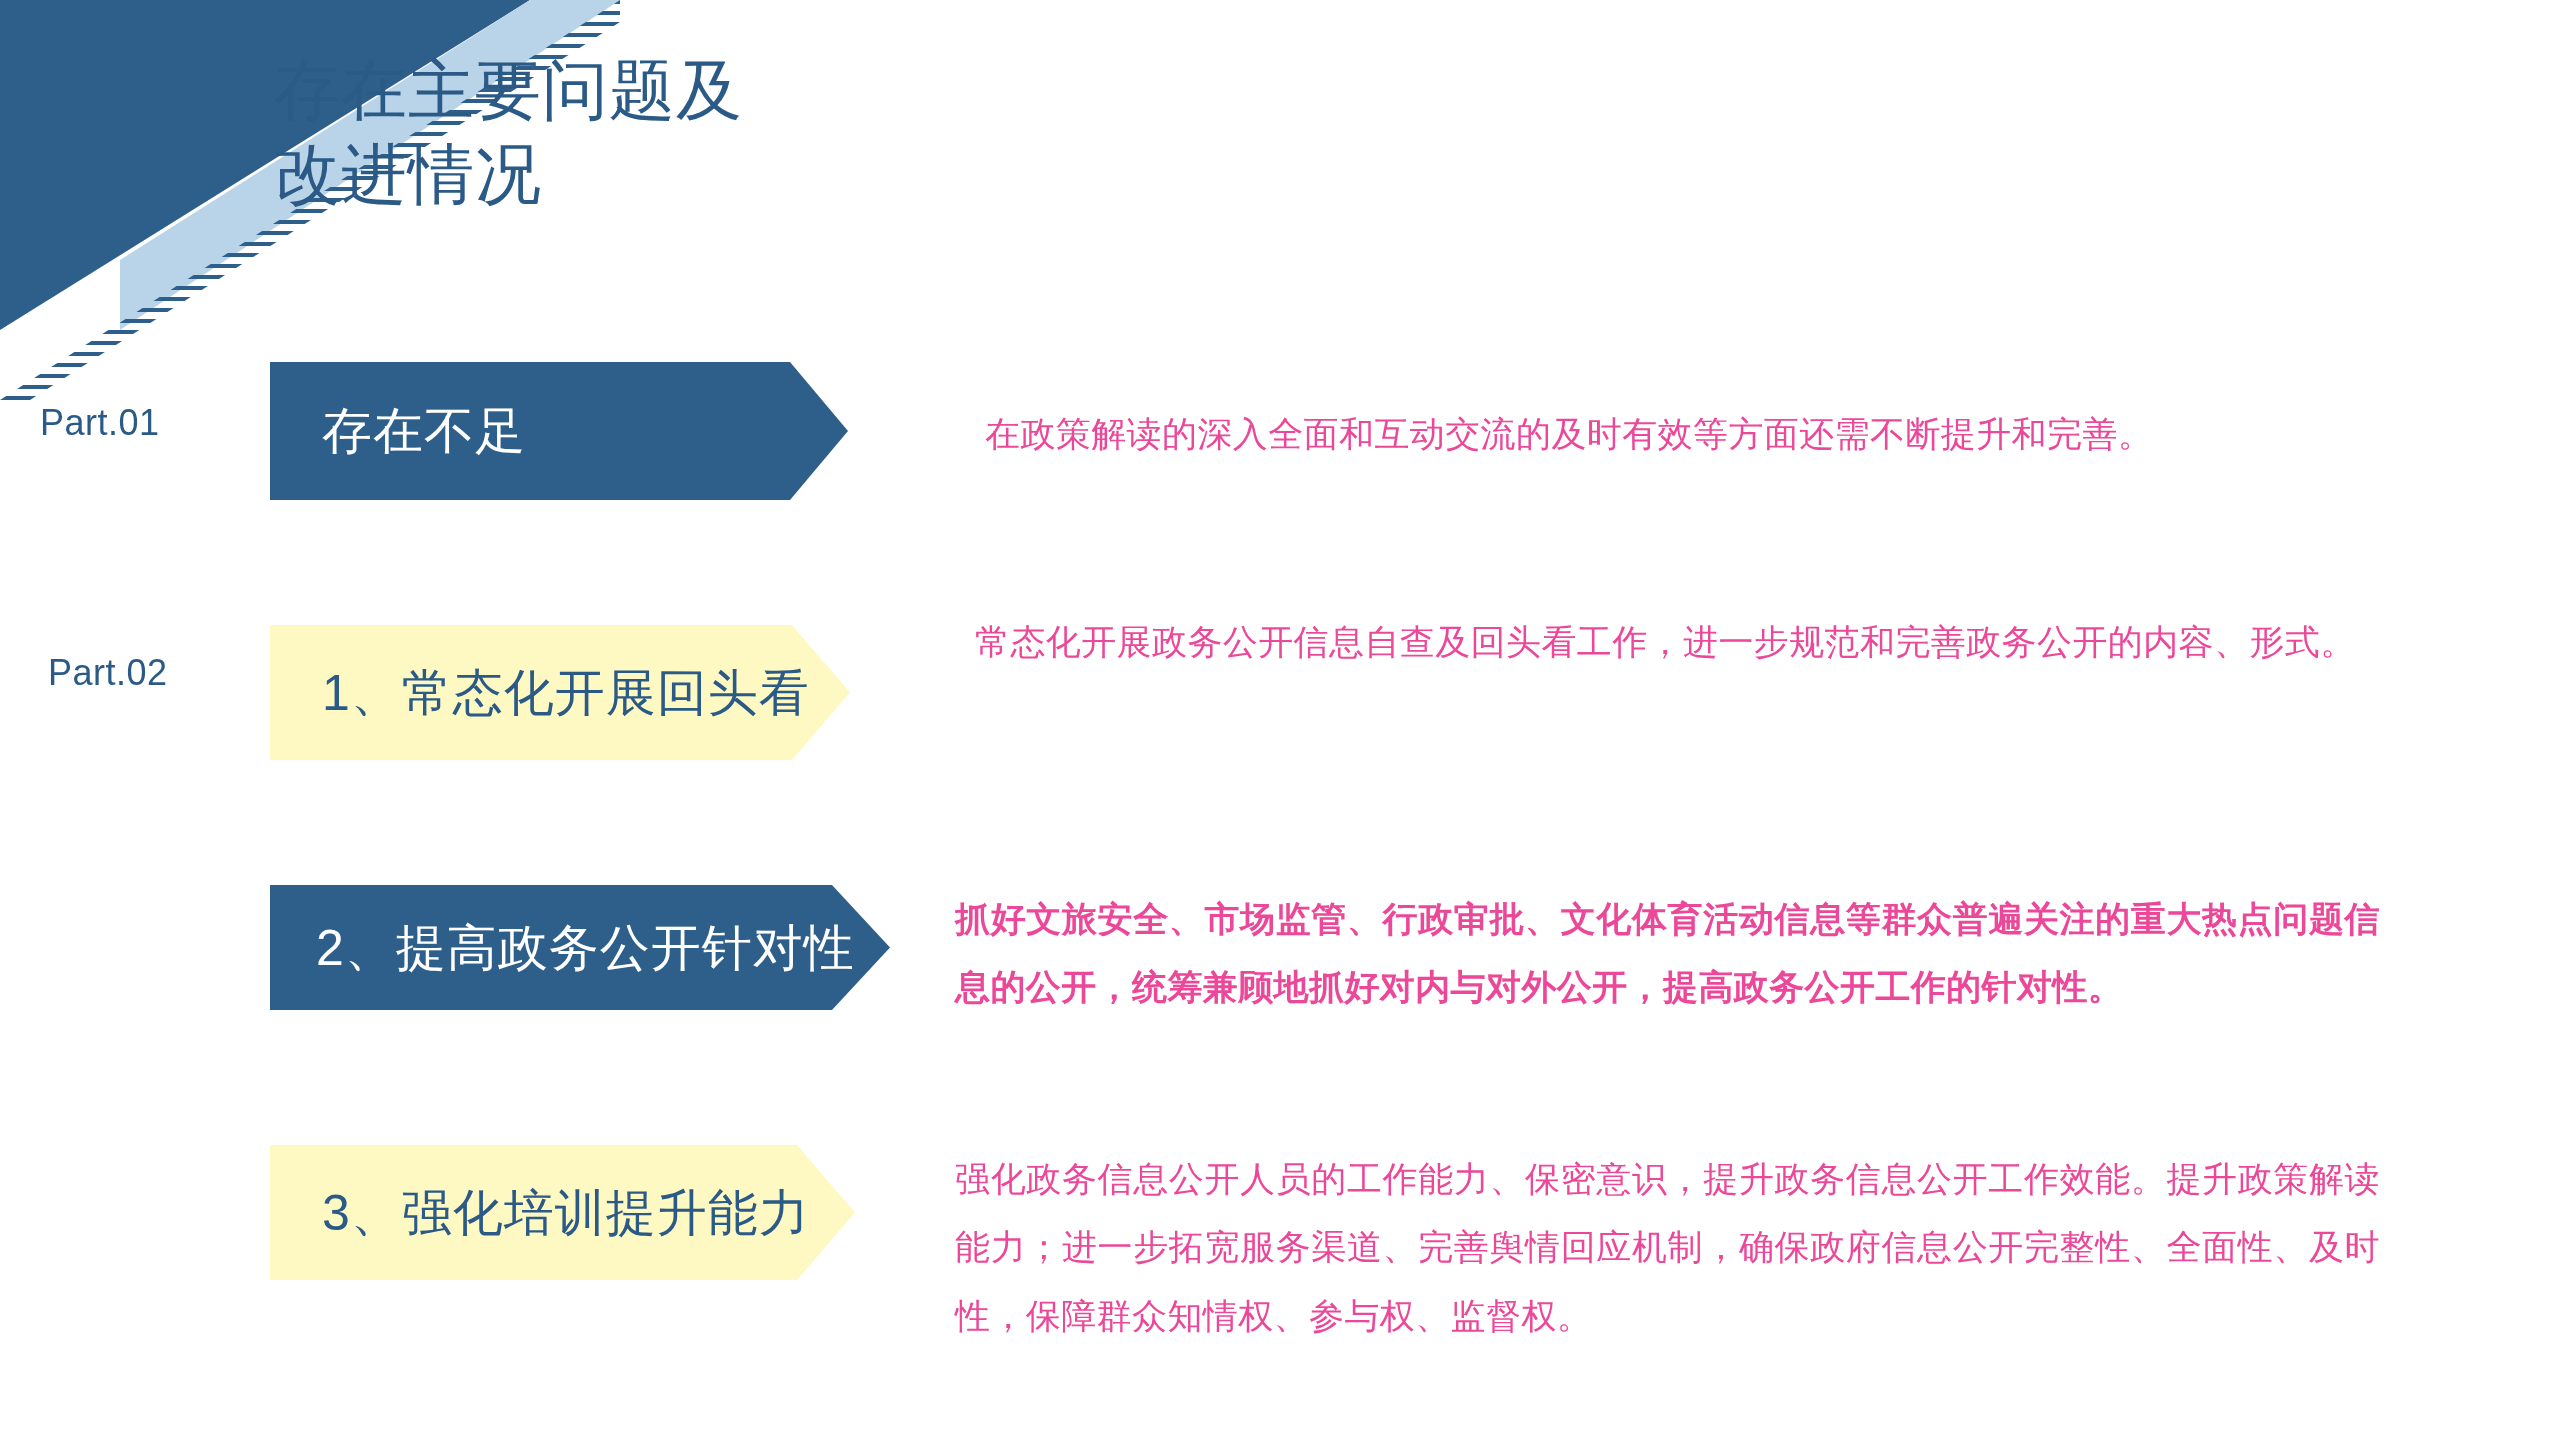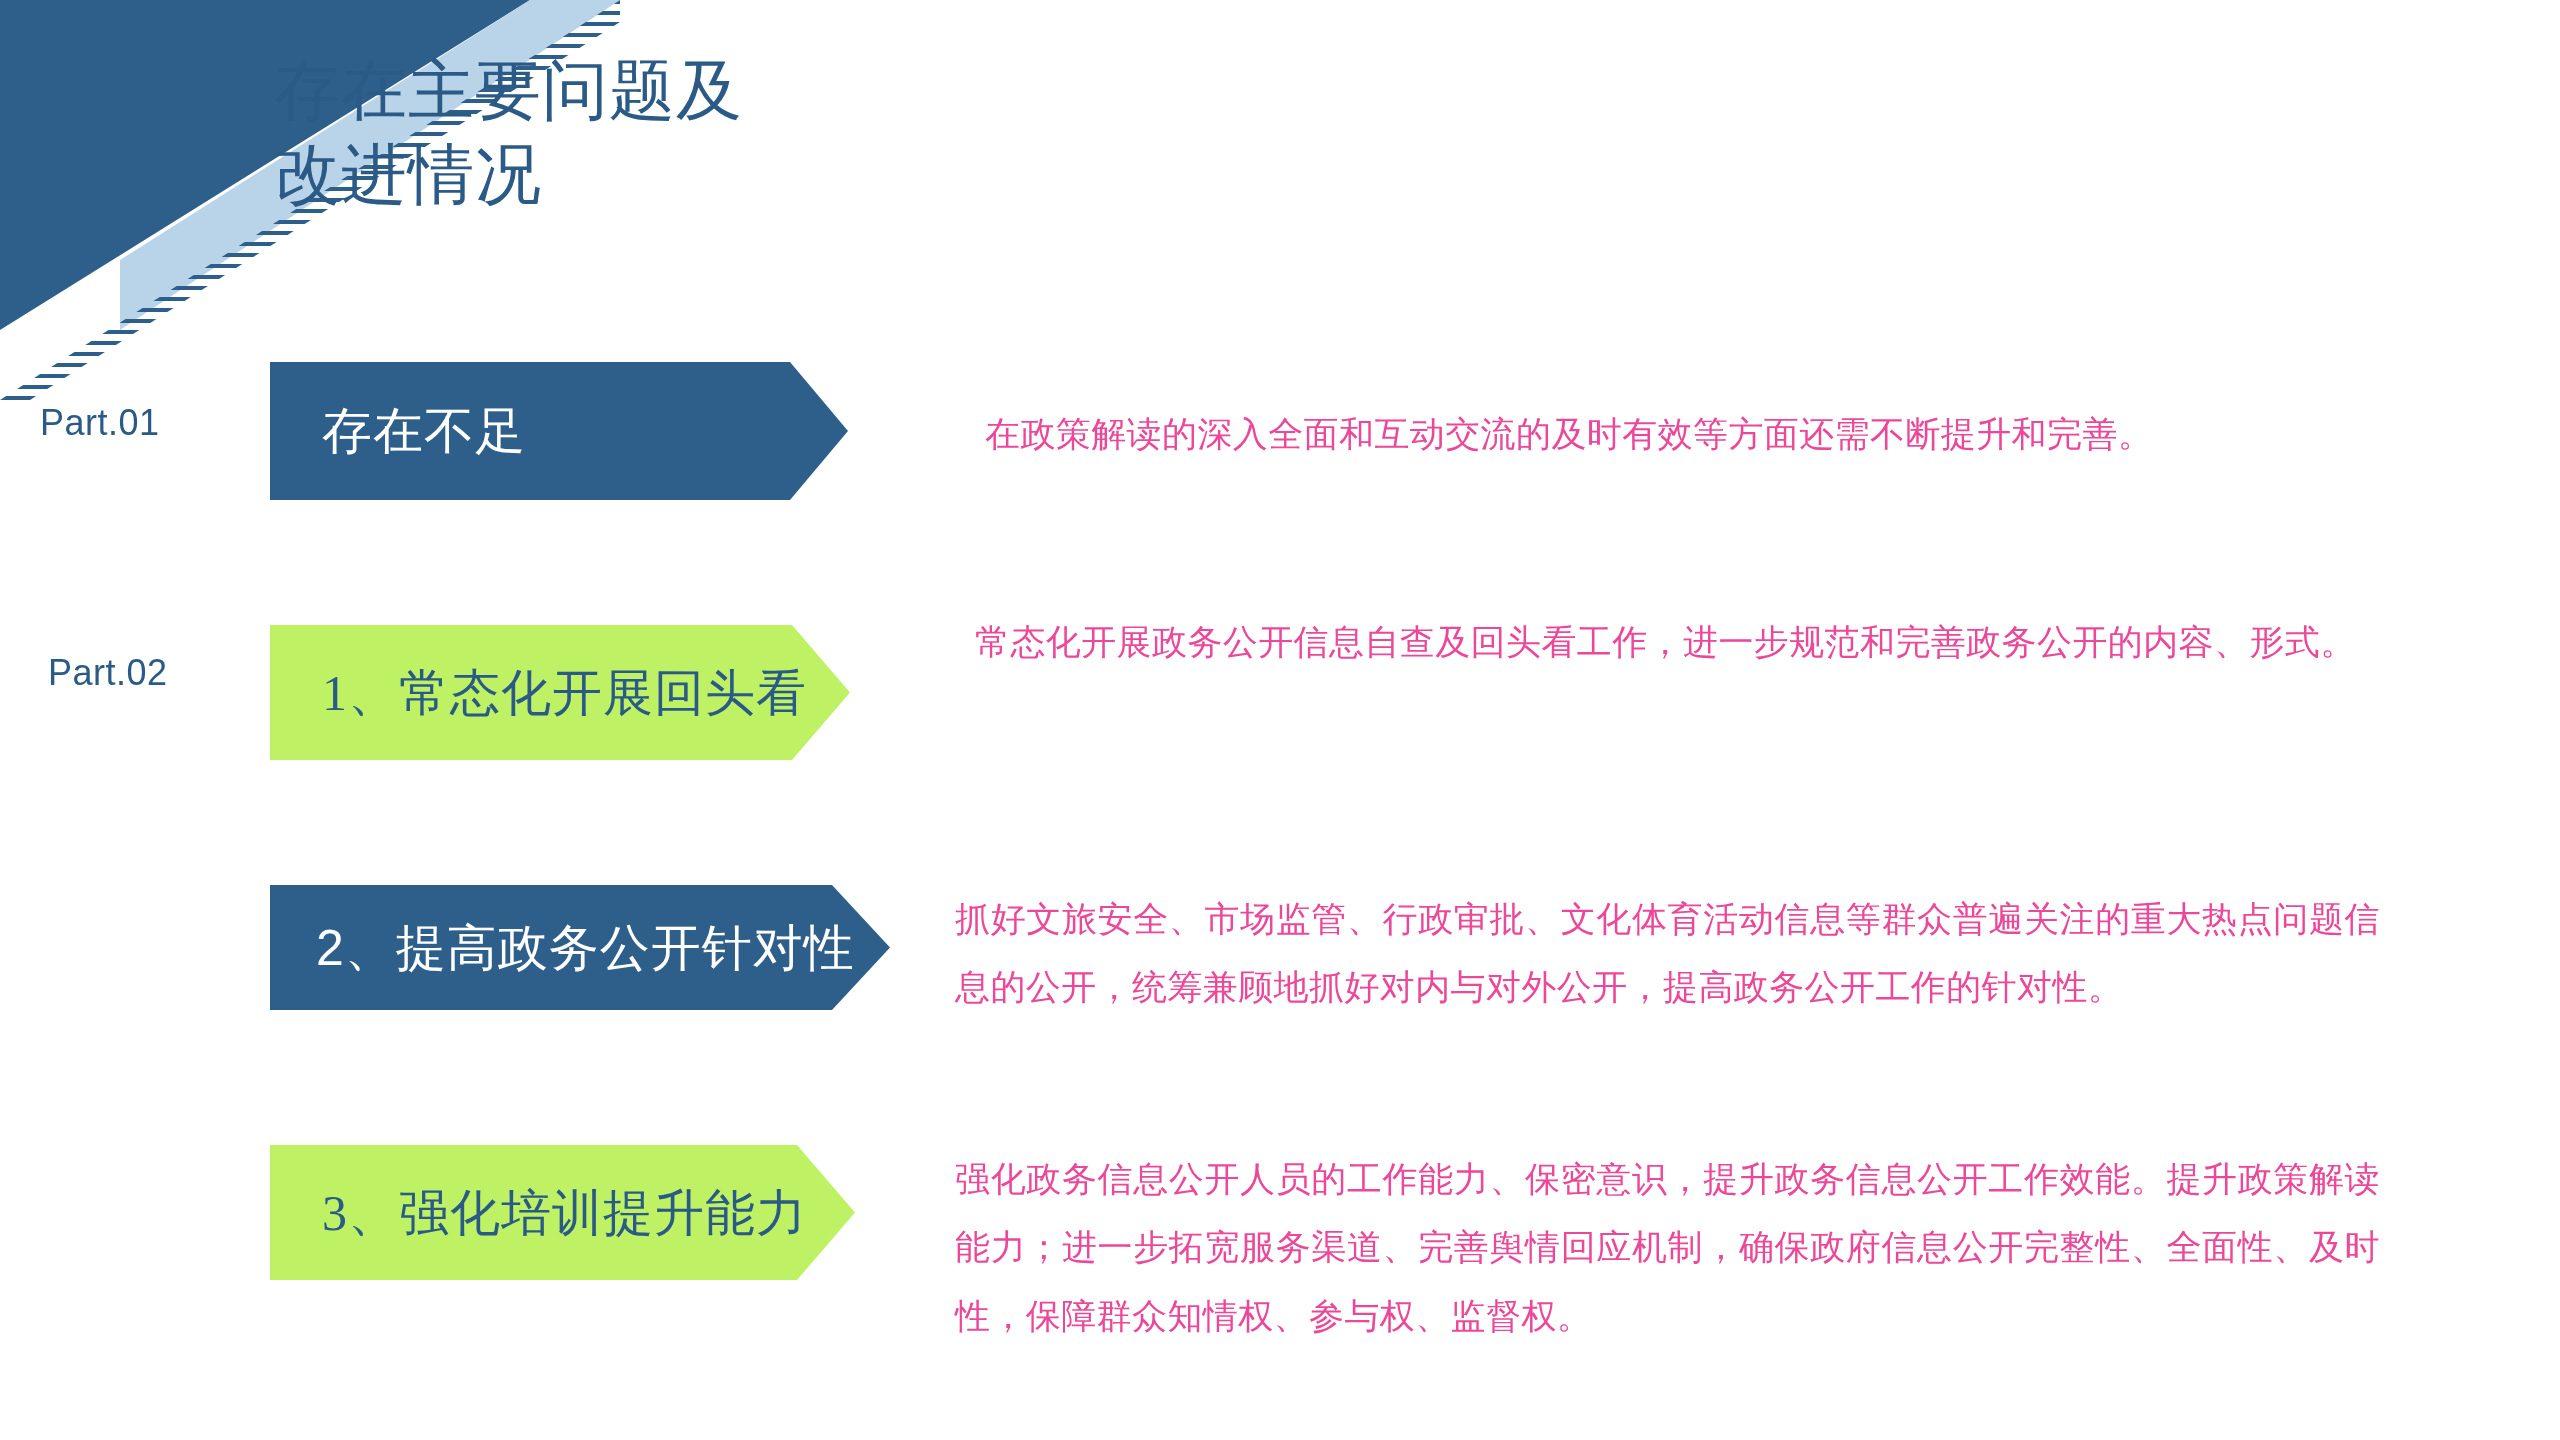--- a/index.html
+++ b/index.html
@@ -47,24 +47,23 @@
     align-items:center;
     box-sizing:border-box;
     white-space:nowrap;
   }
   .arrow-dark{
     background:#2e5f8a;
     color:#ffffff;
     clip-path:polygon(0 0, calc(100% - 58px) 0, 100% 50%, calc(100% - 58px) 100%, 0 100%);
   }
   .arrow-light{
-    background:#bef264;
+    background:#fef9c3;
     color:#2a5a85;
     clip-path:polygon(0 0, calc(100% - 58px) 0, 100% 50%, calc(100% - 58px) 100%, 0 100%);
-    font-family:Liberation Serif, serif;
   }
   .arrow-text{
     font-size:50px;
     line-height:1;
     letter-spacing:1px;
     padding-left:52px;
   }
 
   .body-text{
     position:absolute;
@@ -120,21 +119,21 @@
     <div class="arrow arrow-light" style="left:270px;top:625px;width:580px;height:135px;">
       <span class="arrow-text">1、常态化开展回头看</span>
     </div>
     <div class="body-text" style="left:955px;top:608px;width:1420px;margin-left:20px;">常态化开展政务公开信息自查及回头看工作，进一步规范和完善政务公开的内容、形式。</div>
   </div>
 
   <div class="row">
     <div class="arrow arrow-dark" style="left:270px;top:885px;width:620px;height:125px;">
       <span class="arrow-text" style="padding-left:46px;">2、提高政务公开针对性</span>
     </div>
-    <div class="body-text" style="left:955px;top:885px;width:1425px;">抓好文旅安全、市场监管、行政审批、文化体育活动信息等群众普遍关注的重大热点问题信息的公开，统筹兼顾地抓好对内与对外公开，提高政务公开工作的针对性。</div>
+    <div class="body-text" style="left:955px;top:885px;width:1425px;font-weight:bold;">抓好文旅安全、市场监管、行政审批、文化体育活动信息等群众普遍关注的重大热点问题信息的公开，统筹兼顾地抓好对内与对外公开，提高政务公开工作的针对性。</div>
   </div>
 
   <div class="row">
     <div class="arrow arrow-light" style="left:270px;top:1145px;width:585px;height:135px;">
       <span class="arrow-text">3、强化培训提升能力</span>
     </div>
     <div class="body-text" style="left:955px;top:1145px;width:1425px;">强化政务信息公开人员的工作能力、保密意识，提升政务信息公开工作效能。提升政策解读能力；进一步拓宽服务渠道、完善舆情回应机制，确保政府信息公开完整性、全面性、及时性，保障群众知情权、参与权、监督权。</div>
   </div>
 
 </div>

